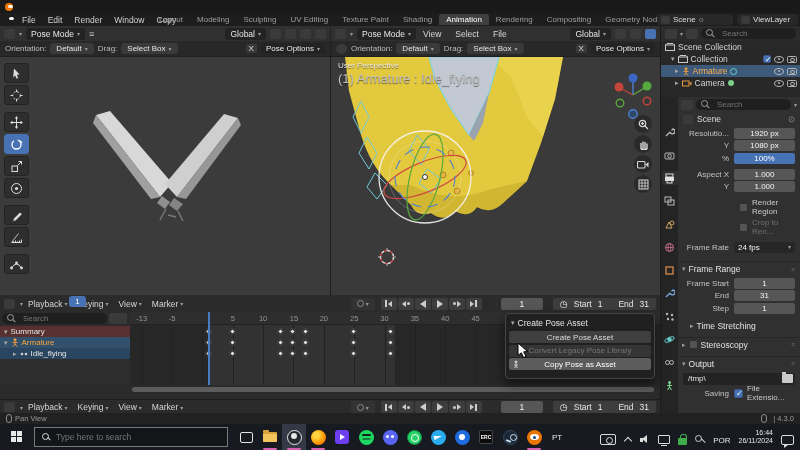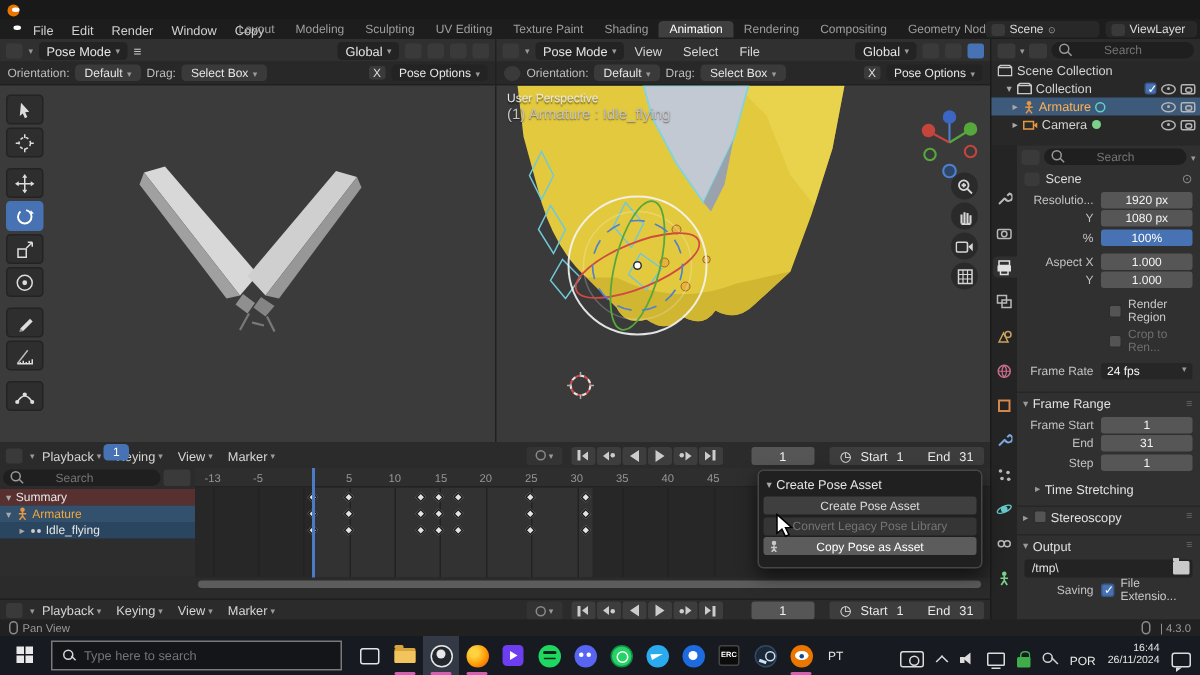--- a/index.html
+++ b/index.html
@@ -28,27 +28,27 @@
 .xbadge{background:#3a3a3a;border-radius:2px;padding:0 3px;color:#ddd}
 .vmenu{padding:0 3px}
 
 #vp-left{left:0;top:57px;width:330px;height:238px;background:#3b3b3b;overflow:hidden}
 #vp-right{left:330px;top:57px;width:330px;height:238px;background:#3a3a3a;overflow:hidden;border-left:1px solid #202020}
 #vp-toolbar{position:absolute;left:4px;top:6px;width:25px}
 .tool{width:25px;height:20px;margin-bottom:2px;background:#2e2e2e;border:1px solid #232323;border-radius:3px;display:flex;align-items:center;justify-content:center}
 .tool.on{background:#4772b3;border-color:#4772b3}
 .tool.gap{margin-top:7px}
 .ovl1{position:absolute;left:7px;top:4px;font-size:8px;color:#e8e8e8;text-shadow:0 1px 1px #0008}
-.ovl2{position:absolute;left:7px;top:14px;font-size:10px;color:#c2c2c2;text-shadow:0 1px 1px #0008}
+.ovl2{position:absolute;left:7px;top:14px;font-size:13px;color:#c2c2c2;text-shadow:0 1px 1px #0008}
 #vbtns{position:absolute;right:6px;top:58px;width:20px}
 .vbtn{width:18px;height:18px;border-radius:50%;background:rgba(38,38,38,.78);margin-bottom:2px;display:flex;align-items:center;justify-content:center}
 
 #outliner{left:660px;top:26px;width:140px;height:71px;background:#282828;border-left:1px solid #1b1b1b}
 #ol-head{display:flex;align-items:center;gap:3px;padding:2px 4px;height:15px;background:#2b2b2b}
-.srch{flex:1;display:flex;align-items:flex-start;gap:21px;background:#1f1f1f;border-radius:6px;padding:1px 5px;height:11px}
+.srch{flex:1;display:flex;align-items:flex-start;gap:7px;background:#1f1f1f;border-radius:6px;padding:1px 5px;height:11px}
 .srch input{background:transparent;border:0;outline:none;color:#cfcfcf;font-size:8px;width:100%;font-family:"Liberation Sans",sans-serif}
 .orow{display:flex;align-items:center;gap:3px;height:12px;font-size:8.5px;color:#d4d4d4;padding-right:3px}
 .orow.sel{background:#3d5a7a}
 .orow .lbl.orange{color:#ffb153}
 .orow .sp{flex:1}
 
 #ptabs{left:660px;top:97px;width:18px;height:316px;background:#242424;border-left:1px solid #1b1b1b;display:flex;flex-direction:column;align-items:center;padding-top:28px;gap:9px}
 .ptab{width:16px;height:14px;display:flex;align-items:center;justify-content:center;border-radius:3px 0 0 3px}
 .ptab.on{background:#303030}
 #props{left:678px;top:97px;width:122px;height:316px;background:#303030;font-size:8px;overflow:hidden}

